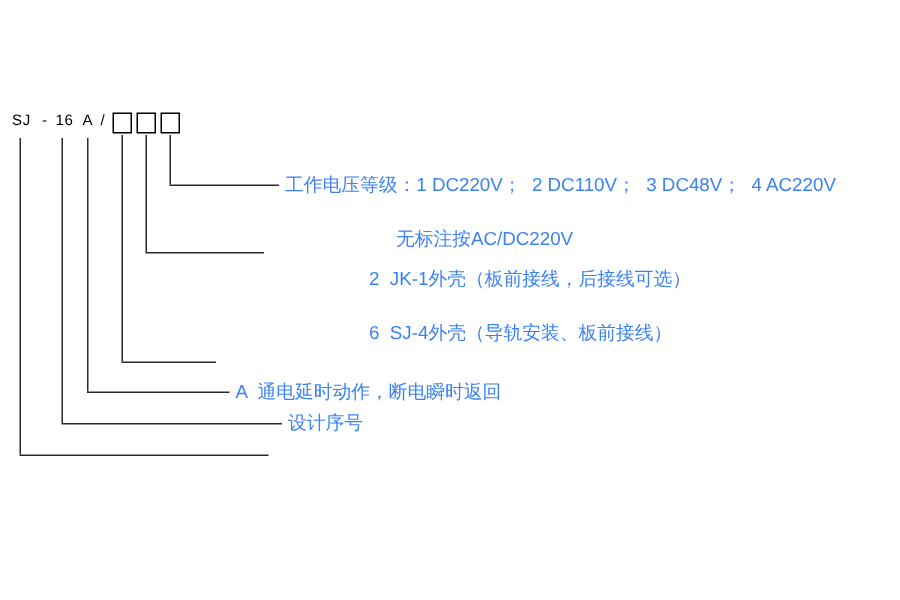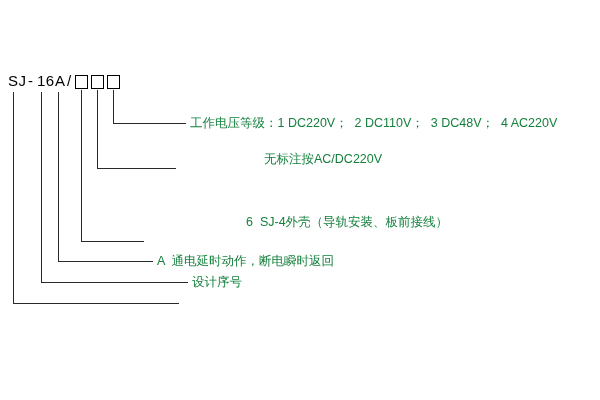--- a/index.html
+++ b/index.html
@@ -13,21 +13,21 @@
     height: 400px;
     background: #ffffff;
     font-family: "Liberation Sans", "DejaVu Sans", sans-serif;
     color: #1a1a1a;
     overflow: hidden;
   }
   
   .mpart {
     position: absolute;
     top: 72px;
-    font-size: 15px;
+    font-size: 10px;
     line-height: 18px;
     color: #000;
     font-weight: 500;
     letter-spacing: 0.5px;
   }
   .code-box {
     position: absolute;
     top: 75px;
     width: 11px;
     height: 12px;
@@ -44,21 +44,21 @@
   .hline {
     position: absolute;
     height: 0;
     border-top: 1px solid #2a2a2a;
   }
   
   .lbl {
     position: absolute;
     font-size: 12.5px;
     line-height: 15px;
-    color: #15803d;
+    color: #3b82f6;
     white-space: pre;
   }
 </style>
 </head>
 <body>
 
 <div class="canvas">
 
   <span class="mpart" style="left:8px">SJ</span>
   <span class="mpart" style="left:28px">-</span>
@@ -79,20 +79,21 @@
   <div class="hline" style="left:113px; top:123px; width:73px"></div>
   <div class="hline" style="left:97px;  top:168px; width:79px"></div>
   <div class="hline" style="left:81px;  top:241px; width:63px"></div>
   <div class="hline" style="left:58px;  top:261px; width:95px"></div>
   <div class="hline" style="left:41px;  top:282px; width:147px"></div>
   <div class="hline" style="left:13px;  top:303px; width:166px"></div>
 
   <div class="lbl" style="left:190px; top:116px">工作电压等级：1 DC220V；  2 DC110V；  3 DC48V；  4 AC220V</div>
   <div class="lbl" style="left:264px; top:152px">无标注按AC/DC220V</div>
 
+  <div class="lbl" style="left:246px; top:179px">2  JK-1外壳（板前接线，后接线可选）</div>
   <div class="lbl" style="left:246px; top:215px">6  SJ-4外壳（导轨安装、板前接线）</div>
 
 
   <div class="lbl" style="left:157px; top:254px">A  通电延时动作，断电瞬时返回</div>
 
   <div class="lbl" style="left:192px; top:275px">设计序号</div>
 
 
 </div>
 

